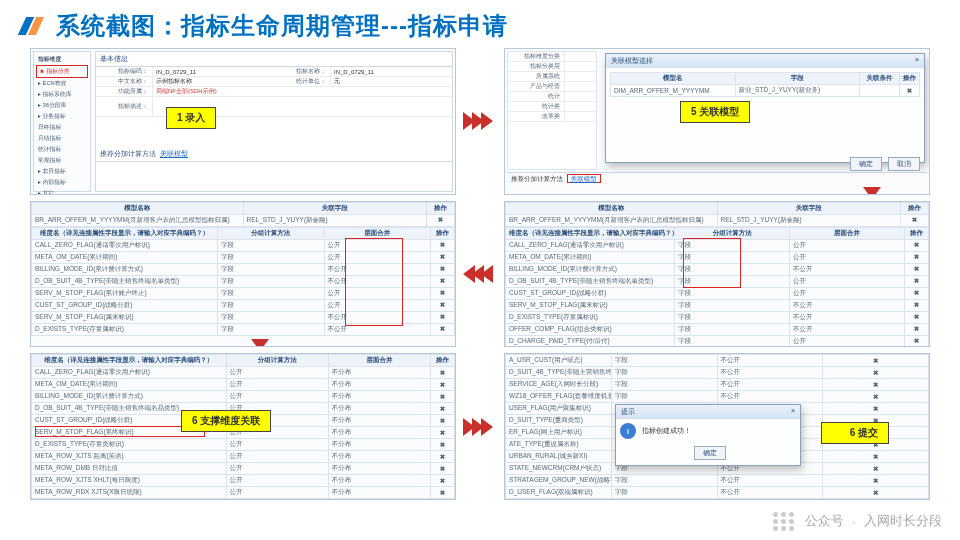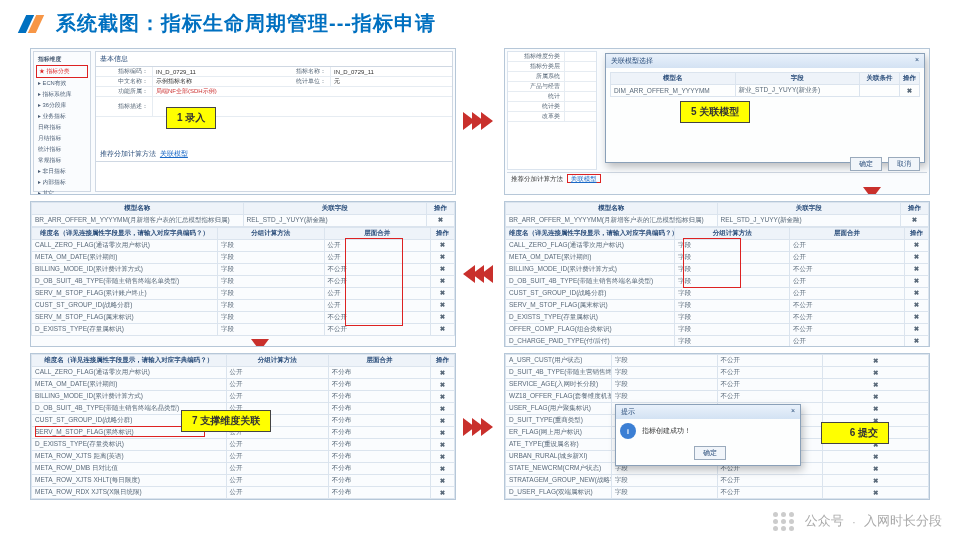--- a/index.html
+++ b/index.html
@@ -12,21 +12,21 @@
     color: #333;
   }
   .title-bar { display: flex; align-items: center; padding: 10px 20px 6px; }
   .title-slashes { width: 26px; height: 18px; margin-right: 10px; position: relative; }
   .title-slashes::before, .title-slashes::after {
     content: ""; position: absolute; top: 0; width: 8px; height: 18px;
     transform: skewX(-25deg);
   }
   .title-slashes::before { left: 2px; background: #0070c0; }
   .title-slashes::after  { left: 12px; background: #f79646; }
-  .title-text { font-size: 20px; font-weight: 700; color: #0070c0; letter-spacing: 1px; }
+  .title-text { font-size: 24px; font-weight: 700; color: #0070c0; letter-spacing: 1px; }
 
   .grid {
     position: absolute; left: 30px; right: 30px; top: 48px; bottom: 40px;
     display: grid;
     grid-template-columns: 1fr 40px 1fr;
     grid-template-rows: 1fr 1fr 1fr;
     column-gap: 4px; row-gap: 6px; border-radius: 12px;
   }
   .panel {
     border: 1px solid #b6c7d8;
@@ -503,21 +503,21 @@
           </tr>
           <tr>
             <td>META_ROW_CHART(扣除控制)</td>
             <td>公开</td>
             <td>不分布</td>
             <td class="x-mark">✖</td>
           </tr>
         </tbody>
     </table>
     <div class="redbox" style="left:4px; top:72px; width:170px; height:11px;"></div>
-    <div class="callout" style="left:150px; top:56px;">7 支撑维度关联</div>
+    <div class="callout" style="left:150px; top:56px;">6 支撑维度关联</div>
   </div>
 
   <div class="transfer-col">
       <div class="chev">
         <span></span>
         <span></span>
         <span></span>
       </div>
     </div>
 

